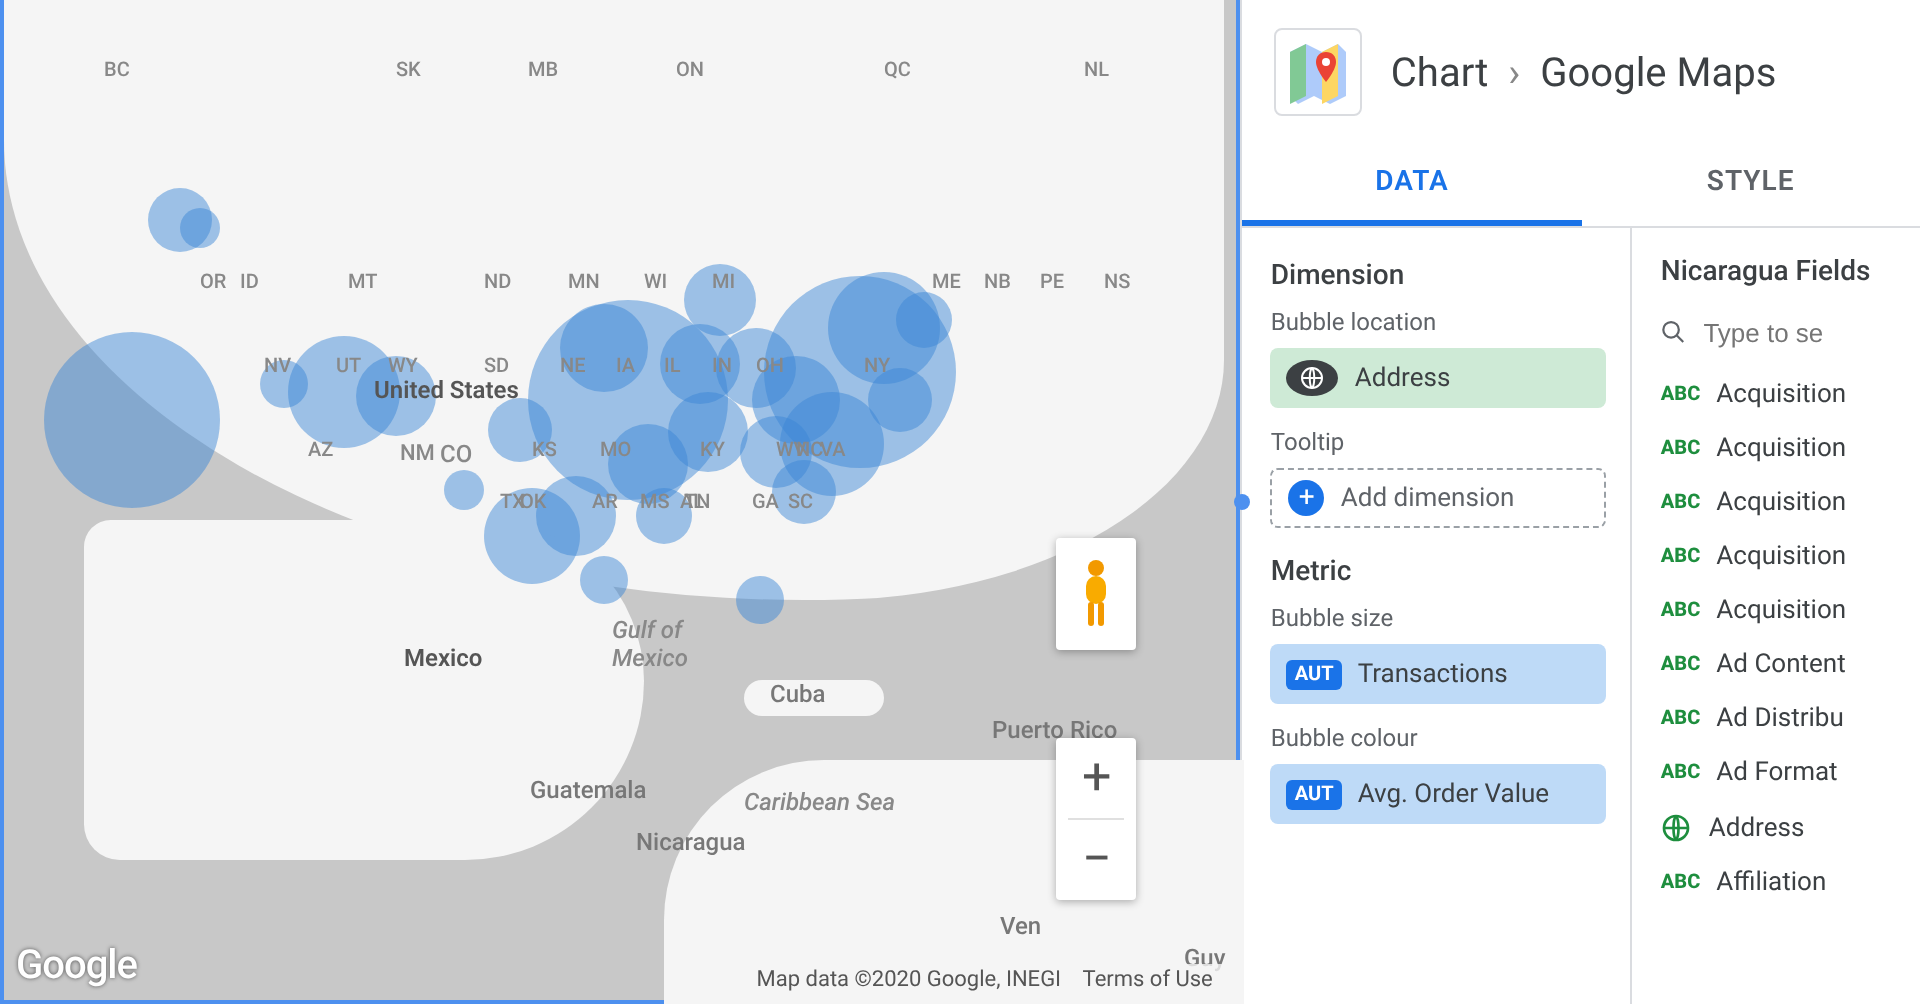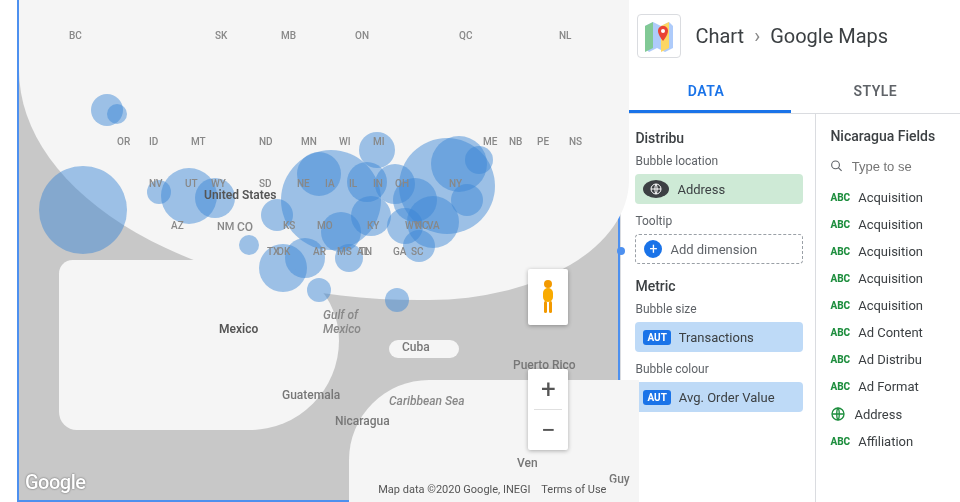--- a/index.html
+++ b/index.html
@@ -1,21 +1,21 @@
 <!DOCTYPE html>
 <html><head>
 <meta charset="utf-8">
 <style>
   * { box-sizing: border-box; margin: 0; padding: 0; }
   html, body { width: 960px; height: 502px; font-family: Roboto, Arial, sans-serif; overflow: hidden; background: #fff; }
   .app { display: flex; width: 100%; height: 100%; }
 
   
   .map-pane { position: relative; width: 623px; height: 100%; }
-  .map { position: absolute; inset: 0; border: 2px solid #4d90ef; border-top: none; margin-left: 17px; }
+  .map { position: absolute; inset: 0; border: 2px solid #4d90ef; border-top: none; }
   .map-selection-handle { position: absolute; width: 8px; height: 8px; border-radius: 50%; background: #4d90ef; z-index: 50; }
   .sh-right { right: -5px; top: 50%; margin-top: -4px; }
   .map-canvas { position: absolute; inset: 0; background: #e5e3df; }
   .water { position: absolute; background: #c8c8c8; }
   .landmass { position: absolute; background: #f5f5f5; }
   .land-label { position: absolute; font-size: 12px; color: #777; font-weight: 500; pointer-events: none; }
   .bubble { position: absolute; border-radius: 50%; background: #3a86d6; opacity: .48; transform: translate(-50%, -50%); }
   .google-logo { position: absolute; left: 6px; bottom: 6px; font-size: 20px; color: #fff; font-weight: 500; letter-spacing: -.5px; text-shadow: 0 0 2px rgba(0,0,0,.6); }
   .map-attrib { position: absolute; right: 4px; bottom: 3px; font-size: 11px; color: #555; background: rgba(245,245,245,.8); padding: 1px 4px; }
   .map-attrib span { padding: 0 4px; }
@@ -107,21 +107,21 @@
             <div class="bubble" style="left: 460px; top: 160px; width: 28px; height: 28px;"></div>
           </div>
         <div id="label-layer">
             <span class="land-label" style="font-size: 10px; color: rgb(136, 136, 136); left: 50px; top: 30px;">BC</span>
             <span class="land-label" style="font-size: 10px; color: rgb(136, 136, 136); left: 196px; top: 30px;">SK</span>
             <span class="land-label" style="font-size: 10px; color: rgb(136, 136, 136); left: 262px; top: 30px;">MB</span>
             <span class="land-label" style="font-size: 10px; color: rgb(136, 136, 136); left: 336px; top: 30px;">ON</span>
             <span class="land-label" style="font-size: 10px; color: rgb(136, 136, 136); left: 440px; top: 30px;">QC</span>
             <span class="land-label" style="font-size: 10px; color: rgb(136, 136, 136); left: 540px; top: 30px;">NL</span>
             <span class="land-label" style="font-size: 10px; color: rgb(136, 136, 136); left: 98px; top: 136px;">OR</span>
-            <span class="land-label" style="font-size: 10px; color: rgb(136, 136, 136); left: 130px; top: 136px; text-align: center;">ID</span>
+            <span class="land-label" style="font-size: 10px; color: rgb(136, 136, 136); left: 118px; top: 136px; text-align: center;">ID</span>
             <span class="land-label" style="font-size: 10px; color: rgb(136, 136, 136); left: 172px; top: 136px;">MT</span>
             <span class="land-label" style="font-size: 10px; color: rgb(136, 136, 136); left: 240px; top: 136px;">ND</span>
             <span class="land-label" style="font-size: 10px; color: rgb(136, 136, 136); left: 282px; top: 136px;">MN</span>
             <span class="land-label" style="font-size: 10px; color: rgb(136, 136, 136); left: 320px; top: 136px;">WI</span>
             <span class="land-label" style="font-size: 10px; color: rgb(136, 136, 136); left: 354px; top: 136px;">MI</span>
             <span class="land-label" style="font-size: 10px; color: rgb(136, 136, 136); left: 490px; top: 136px; text-align: right;">NB</span>
             <span class="land-label" style="font-size: 10px; color: rgb(136, 136, 136); left: 518px; top: 136px;">PE</span>
             <span class="land-label" style="font-size: 10px; color: rgb(136, 136, 136); left: 550px; top: 136px;">NS</span>
             <span class="land-label" style="font-size: 10px; color: rgb(136, 136, 136); left: 464px; top: 136px;">ME</span>
             <span class="land-label" style="font-size: 10px; color: rgb(136, 136, 136); left: 130px; top: 178px;">NV</span>
@@ -208,21 +208,21 @@
     </div>
 
     <div class="sb-tabs">
       <div class="sb-tab active">DATA</div>
       <div class="sb-tab">STYLE</div>
     </div>
 
     <div class="sb-columns">
 
       <div class="sb-config">
-        <h4>Distribu</h4>
+        <h4>Dimension</h4>
         <div class="subh">Bubble location</div>
         <div class="field-pill dimension">
           <span class="type-chip globe">
             <svg class="globe-svg" viewBox="0 0 24 24" fill="#fff">
                 <circle cx="12" cy="12" r="10" fill="none" stroke="#fff" stroke-width="2"></circle>
                 <path d="M2 12h20M12 2c3 3 3 17 0 20M12 2c-3 3-3 17 0 20" stroke="#fff" stroke-width="2" fill="none"></path>
               </svg>
           </span>
           <span>Address</span>
         </div>

